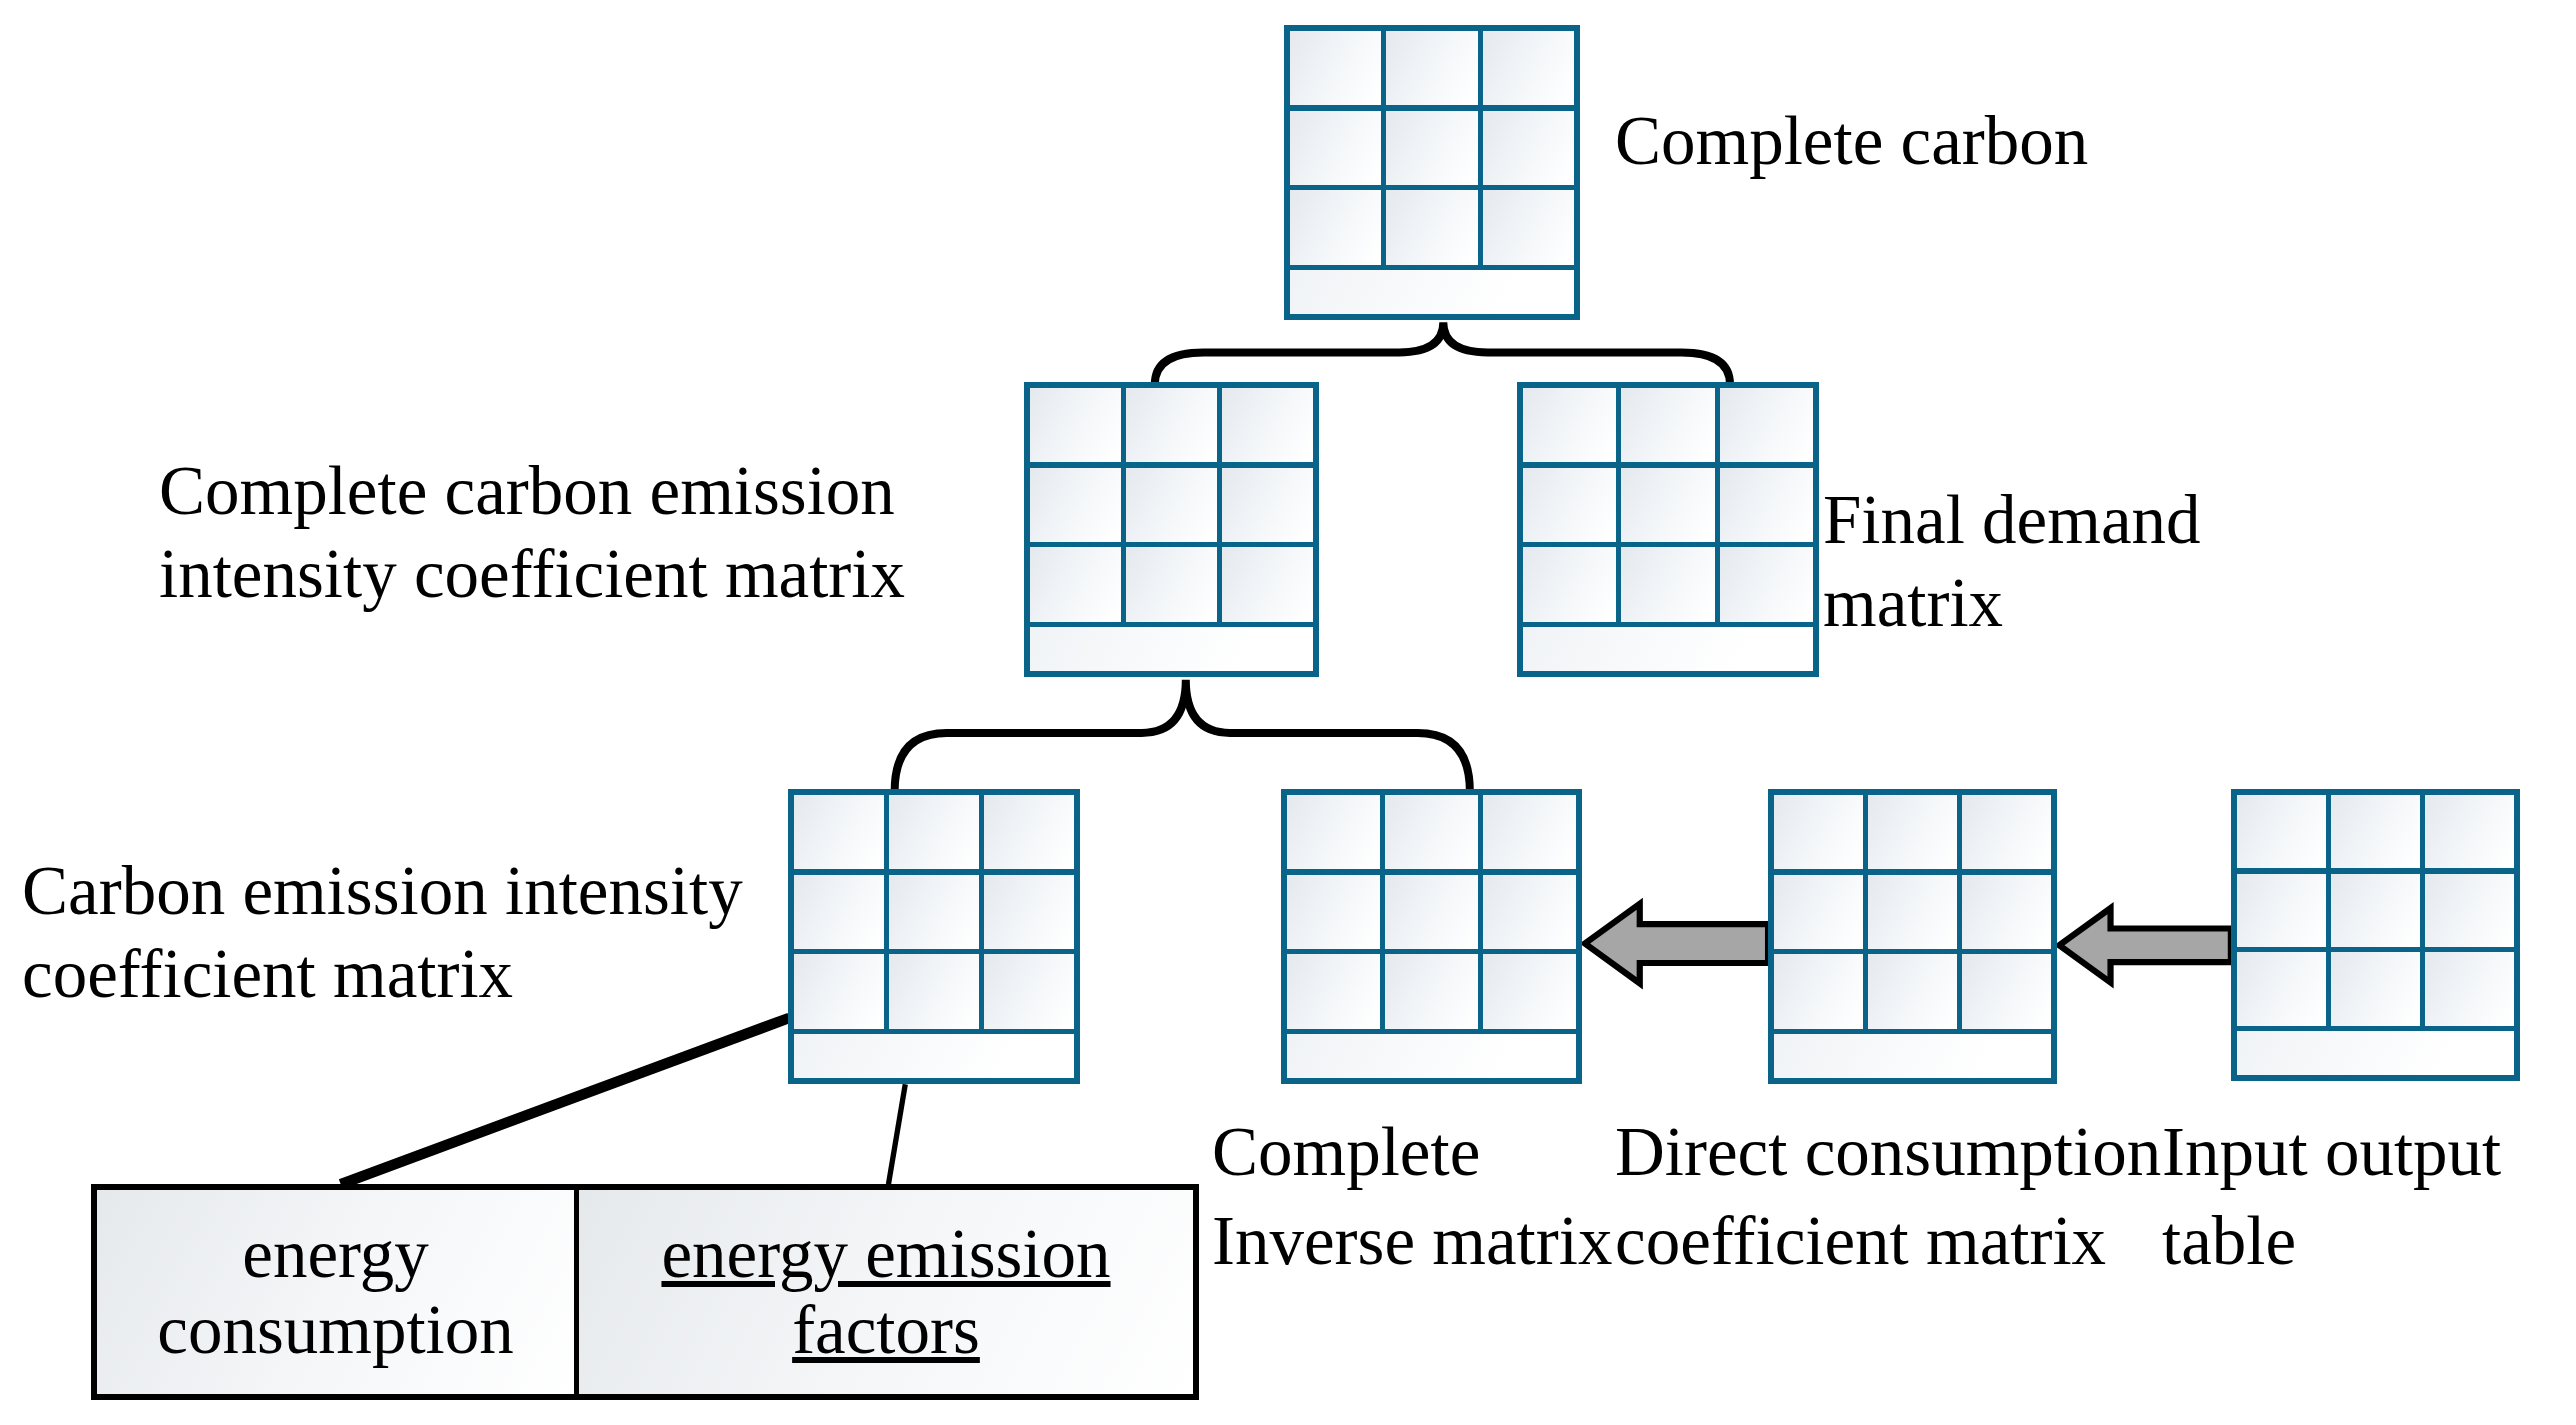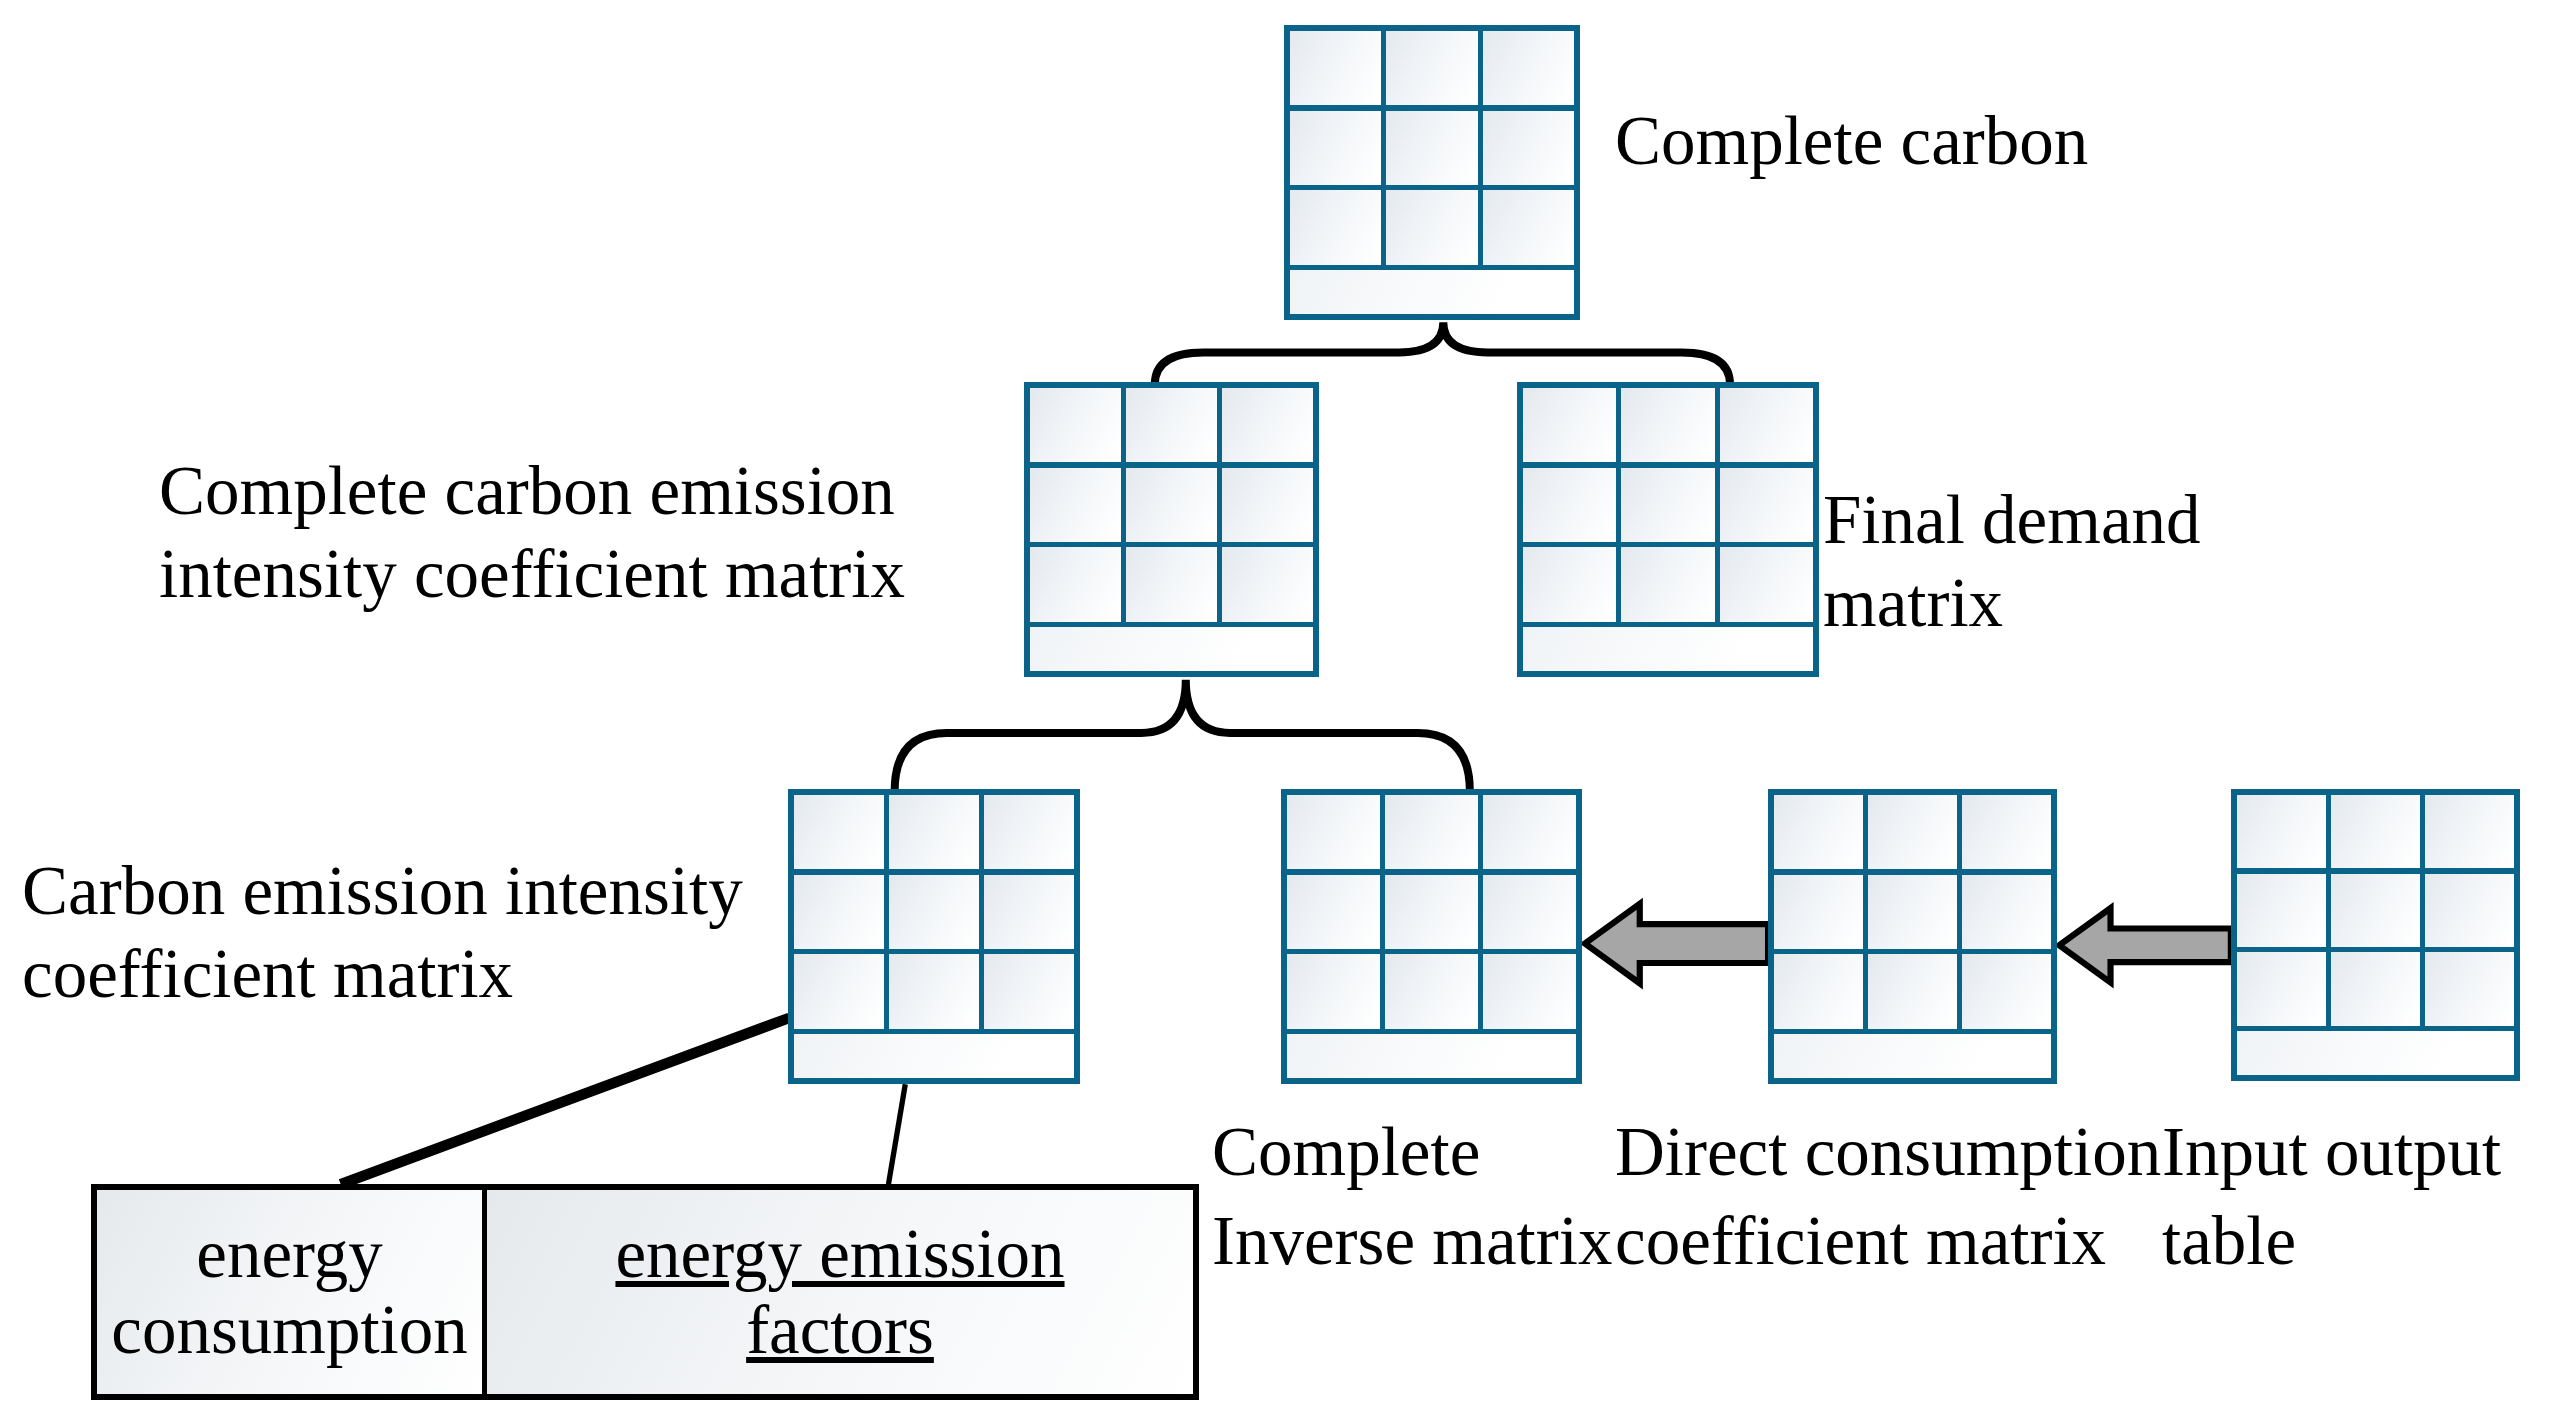--- a/index.html
+++ b/index.html
@@ -76,21 +76,21 @@
   .ebox-cell {
     display: flex;
     flex-direction: column;
     justify-content: center;
     text-align: center;
     font-size: 69px;
     line-height: 76px;
     background: linear-gradient(118deg, #e6e9ec 0%, #f4f6f8 50%, #ffffff 100%);
   }
   .ebox-cell span { display: block; }
-  #ebox-left  { width: 390px; box-sizing: border-box; border-right: 5.3px solid #000000; }
+  #ebox-left  { width: 482px; box-sizing: border-box; border-right: 5.3px solid #000000; }
   #ebox-right { flex: 1 1 auto; text-decoration: underline; }
 
   
   #connectors {
     position: absolute;
     left: 0; top: 0;
     width: 2576px; height: 1426px;
     pointer-events: none;
   }
   .brace { fill: none; stroke: #000000; stroke-width: 9; stroke-linecap: round; }

